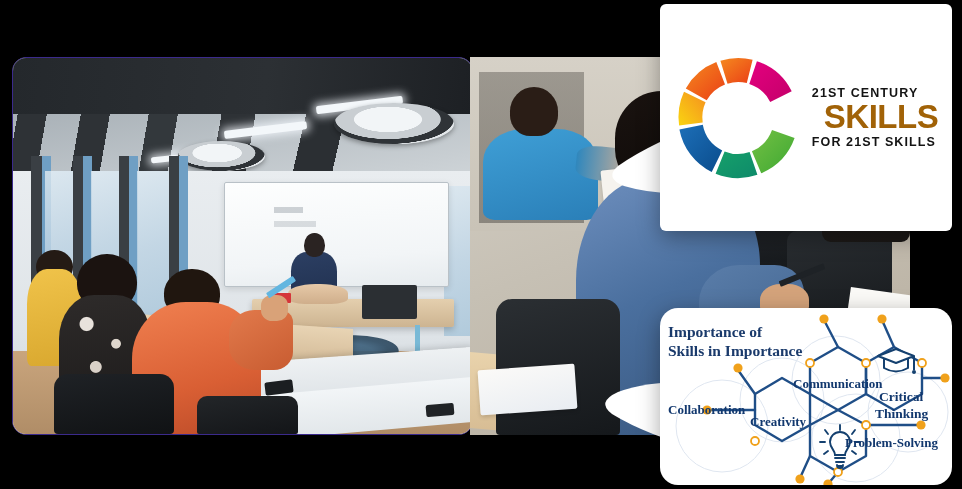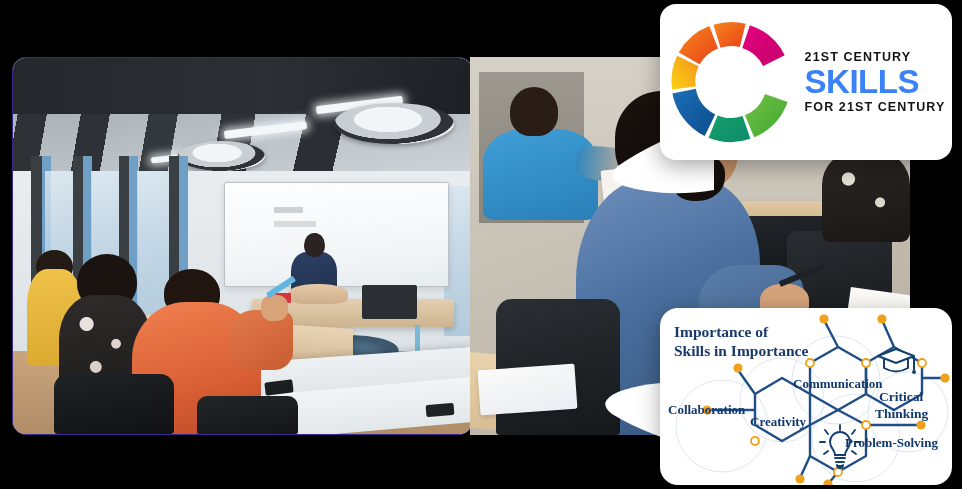--- a/index.html
+++ b/index.html
@@ -302,52 +302,53 @@
     clip-path: path("M110,0 L110,70 Q60,78 20,66 Q0,58 14,46 Q48,22 110,0 Z");
   }
   .tail-bottom {
     left:598px; top:378px; width:106px; height:72px;
     background:#fff;
     clip-path: path("M106,72 L106,4 Q52,2 20,14 Q-2,24 14,36 Q50,58 106,72 Z");
   }
 
   
   .card-logo {
-    position:absolute; left:660px; top:4px; width:292px; height:156px;
-    background:#fff; border-radius:16px;
+    position:absolute; left:660px; top:4px; width:292px; height:227px;
+    background:#fff; border-radius:6px;
     box-shadow:0 6px 22px rgba(0,0,0,.35);
     display:flex; align-items:center; justify-content:center; gap:10px;
   }
   .wheel { position:relative; width:128px; height:128px; flex:0 0 auto; }
   .wheel svg { display:block; }
   .logo-text { display:flex; flex-direction:column; line-height:1; }
   .lt-small1 {
     font-size:12.5px; font-weight:bold; letter-spacing:1.1px; color:#141414;
   }
   .lt-big1 {
-    font-size:33px; font-weight:bold; letter-spacing:-0.5px; color:#3b82f6;
+    font-size:33px; font-weight:bold; letter-spacing:-0.5px; color:#a16207;
     margin-top:1px;
+    margin-left:12px;
   }
   .lt-small2 {
     font-size:12.5px; font-weight:bold; letter-spacing:1.1px; color:#141414;
     margin-top:3px;
   }
   .lt-big2 {
     font-size:33px; font-weight:bold; letter-spacing:-0.5px; color:#141414;
     margin-top:1px;
   }
 
   
   .card-hex {
     position:absolute; left:660px; top:308px; width:292px; height:177px;
     background:#fff; border-radius:18px; overflow:hidden;
     box-shadow:0 6px 22px rgba(0,0,0,.35);
   }
   .hex-title {
-    position:absolute; left:14px; top:14px; z-index:5;
+    position:absolute; left:8px; top:14px; z-index:5;
     font-family:"Liberation Serif", serif; font-weight:bold;
     font-size:15.5px; line-height:1.25; color:#1a3a6b;
   }
   .card-hex svg { position:absolute; inset:0; }
   .hex-lbl {
     font-family:"Liberation Serif", serif; font-weight:bold;
     fill:#12386e;
   }
 </style>
 </head>
@@ -471,21 +472,21 @@
           <path d="M -58.9,7.6 A 60,60 0 0 1 -54.0,-26.2 L -32.4,-15.7 A 36,36 0 0 0 -35.3,4.6 Z" fill="url(#gYel)"></path>
           <path d="M -26.3,54.0 A 60,60 0 0 1 -58.6,11.4 L -35.2,6.8 A 36,36 0 0 0 -15.8,32.4 Z" fill="url(#gBlu)"></path>
           <path d="M 19.4,56.8 A 60,60 0 0 1 -22.4,55.7 L -13.4,33.4 A 36,36 0 0 0 11.6,34.1 Z" fill="url(#gTea)"></path>
           <path d="M 56.6,20.1 A 60,60 0 0 1 23.2,55.3 L 13.9,33.2 A 36,36 0 0 0 34.0,12.1 Z" fill="url(#gGrn)"></path>
         </g>
       </svg>
     </div>
     <div class="logo-text">
       <span class="lt-small1">21ST CENTURY</span>
       <span class="lt-big1">SKILLS</span>
-      <span class="lt-small2">FOR 21ST CENTURY</span>
+      <span class="lt-small2">FOR 21ST SKILLS</span>
     </div>
   </div>
 
   <div class="card-hex">
     <div class="hex-title">
       <div>Importance of</div>
       <div>Skills in Importance</div>
     </div>
     <svg viewBox="0 0 292 177" width="292" height="177" aria-hidden="true">
 

